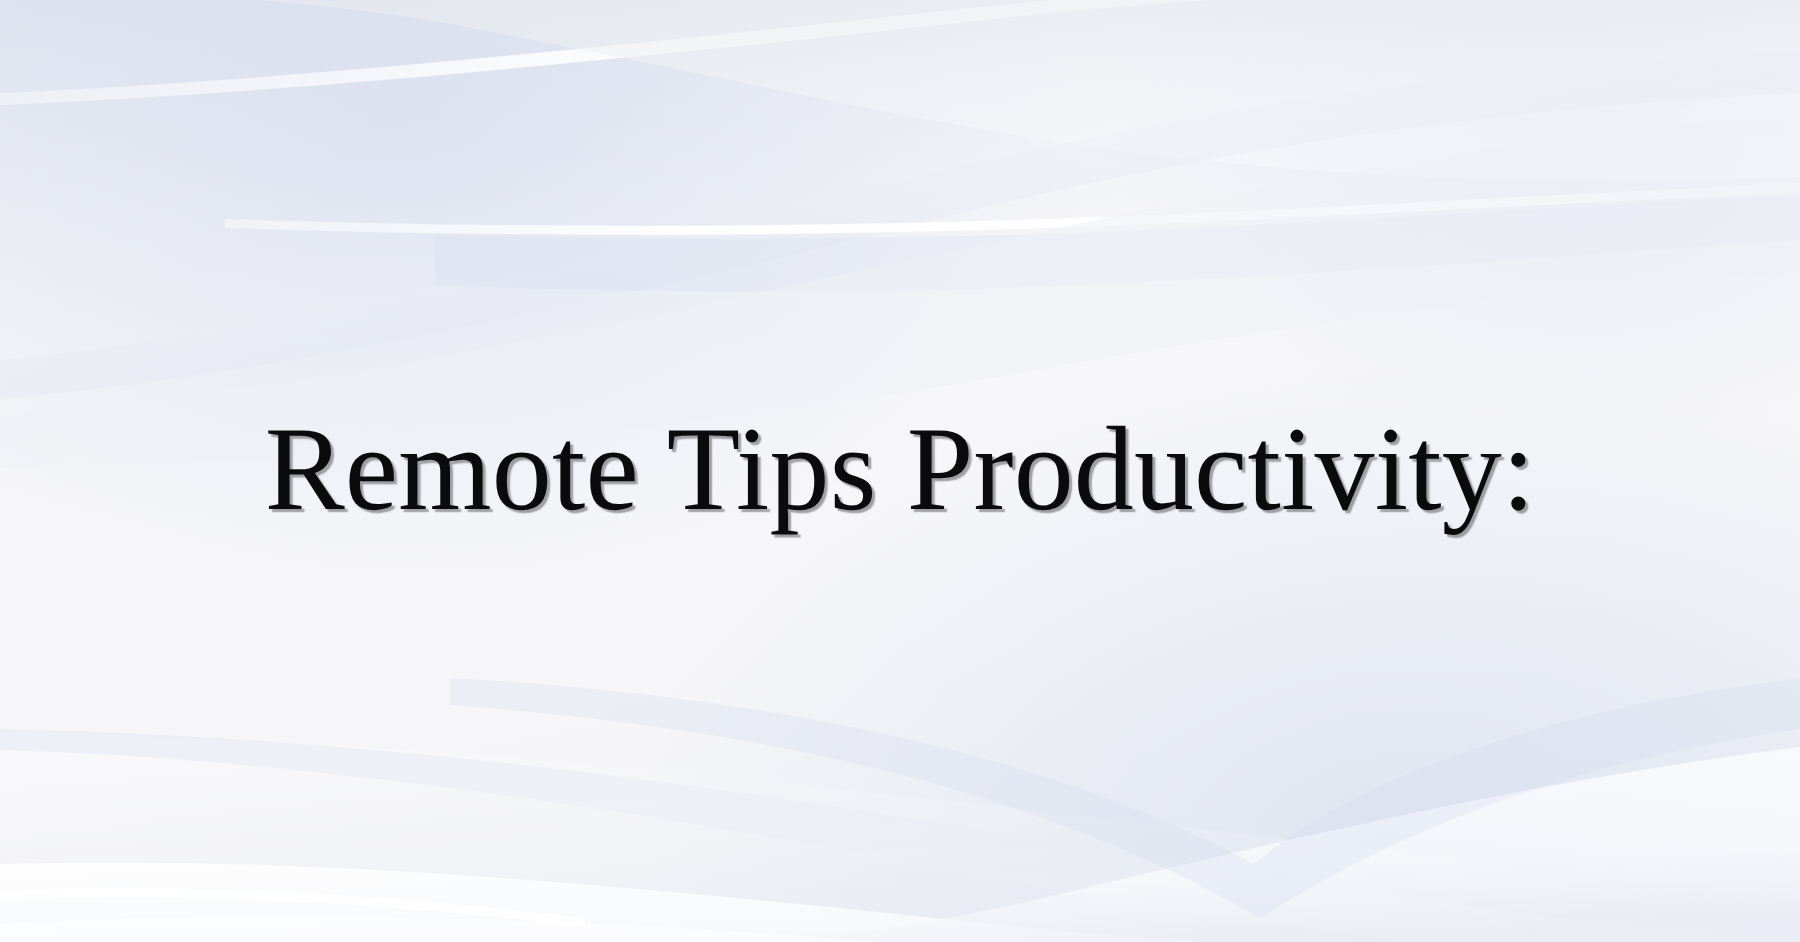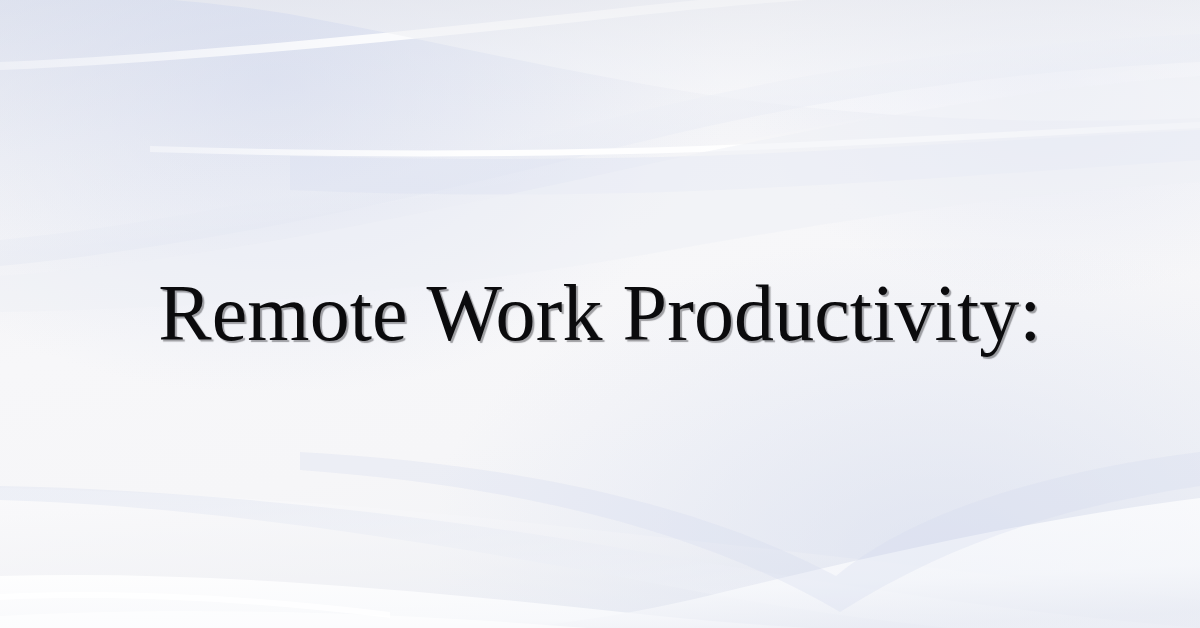--- a/index.html
+++ b/index.html
@@ -179,17 +179,17 @@
 
     <path d="M300,470 C520,486 700,530 840,612 C960,536 1080,504 1200,486 L1200,452 C1040,472 910,514 836,576 C700,504 520,464 300,452 Z" fill="#d4dbee" opacity="0.30"></path>
 
     <path d="M0,616 C180,606 380,612 560,626 C680,635 840,640 1200,640 L1200,648 L0,648 Z" fill="#ffffff" opacity="0.55"></path>
 
     <path d="M0,594 C120,588 260,596 390,612 L390,618 C260,602 120,594 0,600 Z" fill="#ffffff" opacity="0.80"></path>
   </svg>
 
   <div class="headline-wrap">
     <h1 class="headline">
-      <span class="ln">Remote Work Productivity:</span>
+      <span class="ln">Remote Tips Productivity:</span>
     </h1>
   </div>
 
 </div>
 
 </body></html>

